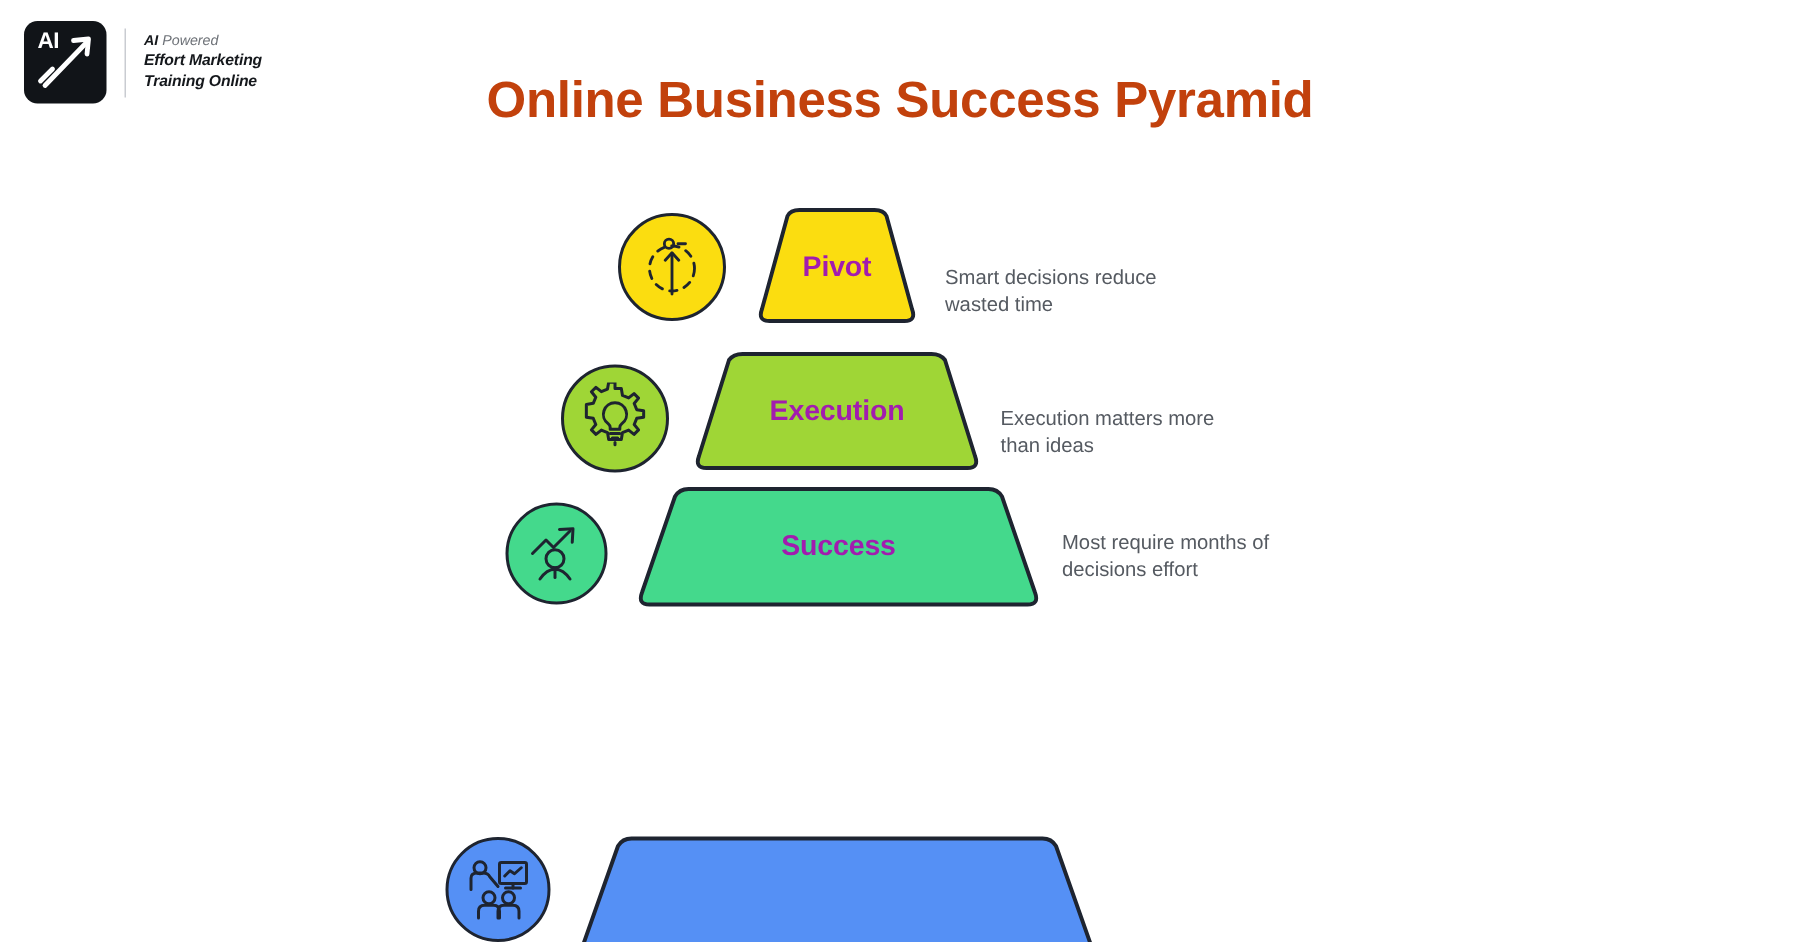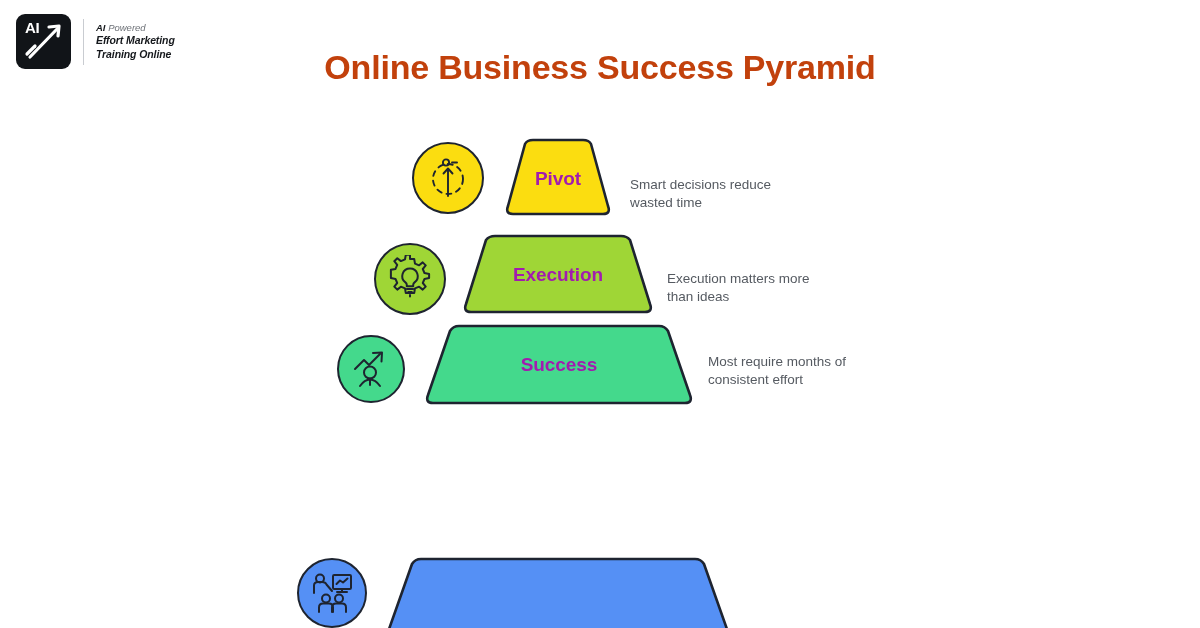--- a/index.html
+++ b/index.html
@@ -209,21 +209,21 @@
           </g>
         </svg>
       </div>
       <div class="tier" style="left:420px;top:0px;">
         <svg width="278" height="88" viewBox="0 0 278 88">
           <path d="M30 10 Q33 5 39 5 L239 5 Q245 5 248 10 L270 74 Q273 82 265 82 L13 82 Q5 82 8 74 Z" fill="#44D98C" stroke="#1e2430" stroke-width="2.6" stroke-linejoin="round"></path>
         </svg>
         <div class="tier-label" style="top:33px;">Success</div>
       </div>
       <div class="desc" style="left:708px;top:32px;width:215px;">Most require months of
-consistent effort</div>
+decisions effort</div>
     </div>
 
     <div class="row" style="top:285px;height:95px;">
       <div class="icon-wrap" style="left:297px;top:142px;width:70px;height:70px;background:#5590F5;top:141px;">
         <svg width="48" height="48" viewBox="0 0 48 48">
           <g stroke="#1e2430" stroke-width="2" fill="none" stroke-linecap="round" stroke-linejoin="round">
             <rect x="25" y="6" width="18" height="14" rx="1.2"></rect>
             <path d="M28.5 15 L32 11.5 L35 13.5 L39.5 9.5"></path>
             <line x1="34" y1="20" x2="34" y2="23"></line>
             <line x1="29" y1="23" x2="39" y2="23"></line>

